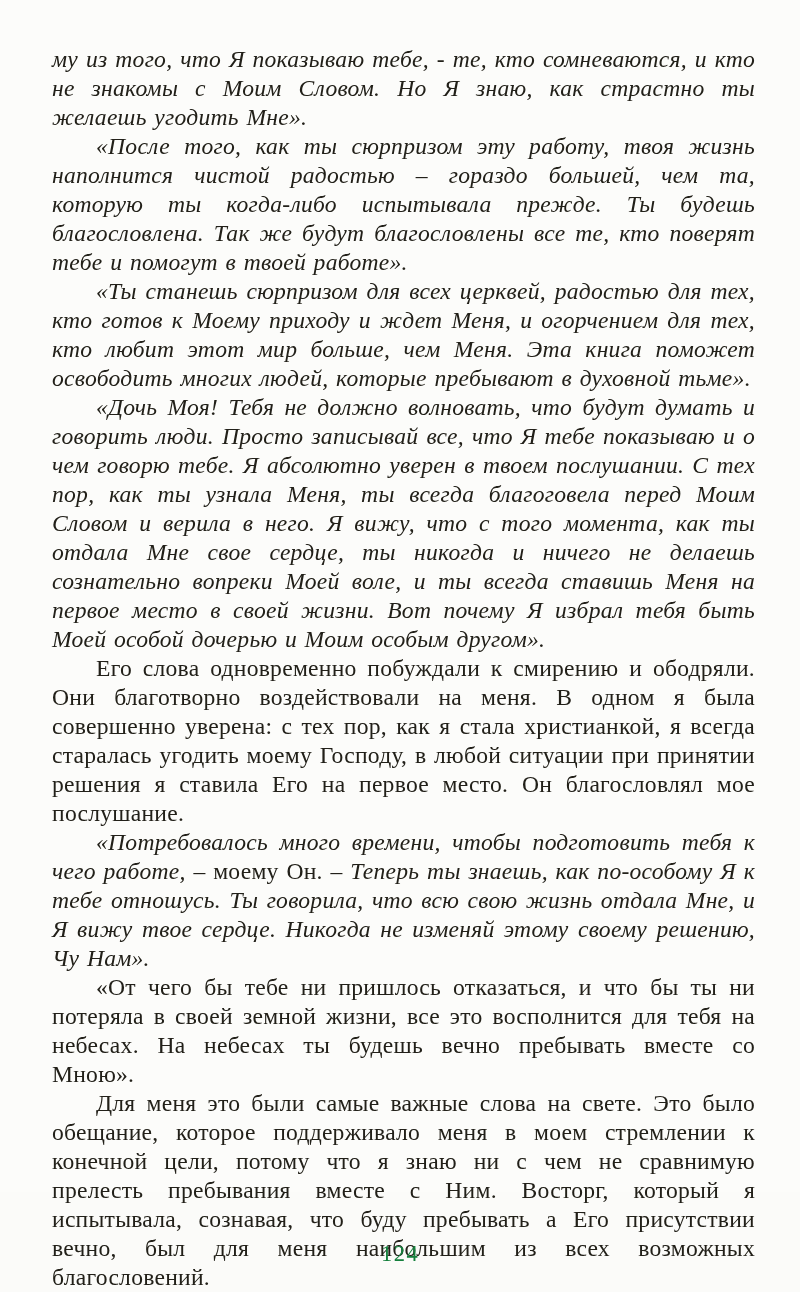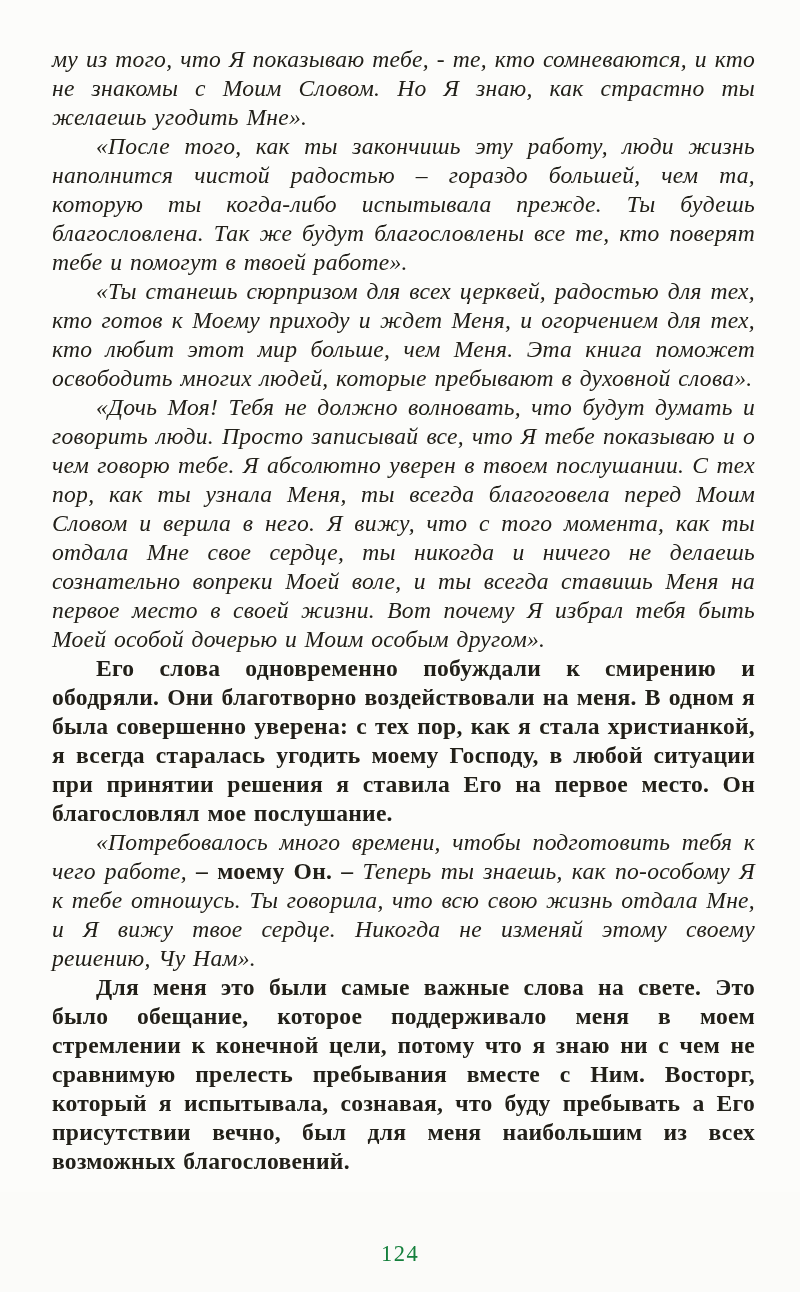--- a/index.html
+++ b/index.html
@@ -30,40 +30,41 @@
     font-size: 23.6px;
     line-height: 29px;
     text-align: justify;
     letter-spacing: 0.25px;
     word-spacing: 1.5px;
   }
   .para.indent {
     text-indent: 44px;
   }
   .seg-italic { font-style: italic; }
-  .seg-regular { font-style: normal; font-weight: bold; }
+  .seg-regular { font-style: normal; }
   .page-number {
     position: absolute;
     left: 0;
     top: 1241px;
     width: 800px;
     text-align: center;
     font-size: 22.5px;
     letter-spacing: 1.5px;
     font-style: normal;
     color: #15803d;
   }
 </style>
 </head>
 <body>
 
 <div class="page">
   <div class="text-block" id="text-block">
       <p class="para"><span class="seg-italic">му из того, что Я показываю тебе, - те, кто сомневаются, и кто не знакомы с Моим Словом. Но Я знаю, как страстно ты желаешь угодить Мне».</span></p>
-      <p class="para indent"><span class="seg-italic">«После того, как ты закончишь эту работу, люди жизнь наполнится чистой радостью – гораздо большей, чем та, которую ты когда-либо испытывала прежде. Ты будешь благословлена. Так же будут благословлены все те, кто поверят тебе и помогут в твоей работе».</span></p>
-      <p class="para indent"><span class="seg-italic">«Ты станешь сюрпризом для всех церквей, радостью для тех, кто готов к Моему приходу и ждет Меня, и огорчением для тех, кто любит этот мир больше, чем Меня. Эта книга поможет освободить многих людей, которые пребывают в духовной слова».</span></p>
+      <p class="para indent"><span class="seg-italic">«После того, как ты сюрпризом эту работу, твоя жизнь наполнится чистой радостью – гораздо большей, чем та, которую ты когда-либо испытывала прежде. Ты будешь благословлена. Так же будут благословлены все те, кто поверят тебе и помогут в твоей работе».</span></p>
+      <p class="para indent"><span class="seg-italic">«Ты станешь сюрпризом для всех церквей, радостью для тех, кто готов к Моему приходу и ждет Меня, и огорчением для тех, кто любит этот мир больше, чем Меня. Эта книга поможет освободить многих людей, которые пребывают в духовной тьме».</span></p>
       <p class="para indent"><span class="seg-italic">«Дочь Моя! Тебя не должно волновать, что будут думать и говорить люди. Просто записывай все, что Я тебе показываю и о чем говорю тебе. Я абсолютно уверен в твоем послушании. С тех пор, как ты узнала Меня, ты всегда благоговела перед Моим Словом и верила в него. Я вижу, что с того момента, как ты отдала Мне свое сердце, ты никогда и ничего не делаешь сознательно вопреки Моей воле, и ты всегда ставишь Меня на первое место в своей жизни. Вот почему Я избрал тебя быть Моей особой дочерью и Моим особым другом».</span></p>
       <p class="para indent"><span class="seg-regular">Его слова одновременно побуждали к смирению и ободряли. Они благотворно воздействовали на меня. В одном я была совершенно уверена: с тех пор, как я стала христианкой, я всегда старалась угодить моему Господу, в любой ситуации при принятии решения я ставила Его на первое место. Он благословлял мое послушание.</span></p>
       <p class="para indent"><span class="seg-italic">«Потребовалось много времени, чтобы подготовить тебя к чего работе, </span><span class="seg-regular">– моему Он. – </span><span class="seg-italic">Теперь ты знаешь, как по-особому Я к тебе отношусь. Ты говорила, что всю свою жизнь отдала Мне, и Я вижу твое сердце. Никогда не изменяй этому своему решению, Чу Нам».</span></p>
+      <p class="para indent"><span class="seg-regular">«От чего бы тебе ни пришлось отказаться, и что бы ты ни потеряла в своей земной жизни, все это восполнится для тебя на небесах. На небесах ты будешь вечно пребывать вместе со Мною».</span></p>
       <p class="para indent"><span class="seg-regular">Для меня это были самые важные слова на свете. Это было обещание, которое поддерживало меня в моем стремлении к конечной цели, потому что я знаю ни с чем не сравнимую прелесть пребывания вместе с Ним. Восторг, который я испытывала, сознавая, что буду пребывать а Его присутствии вечно, был для меня наибольшим из всех возможных благословений.</span></p>
     </div>
   <div class="page-number">124</div>
 </div>
 
 </body></html>

